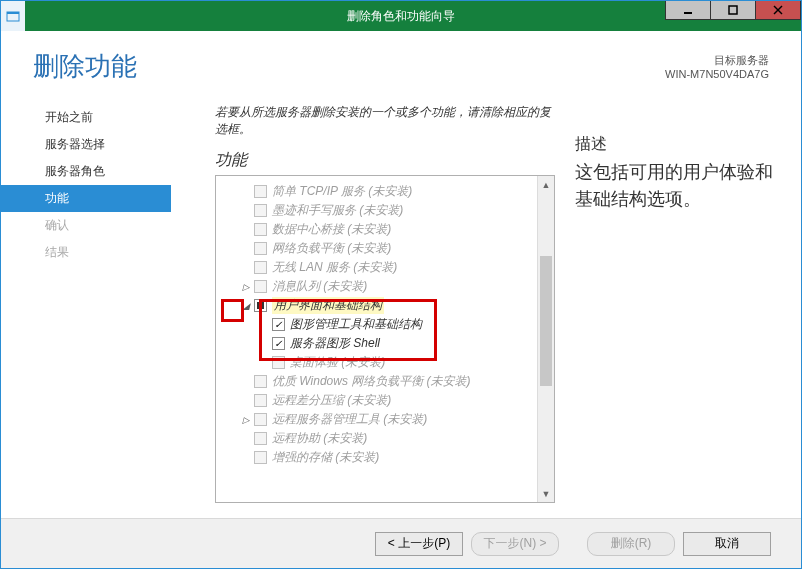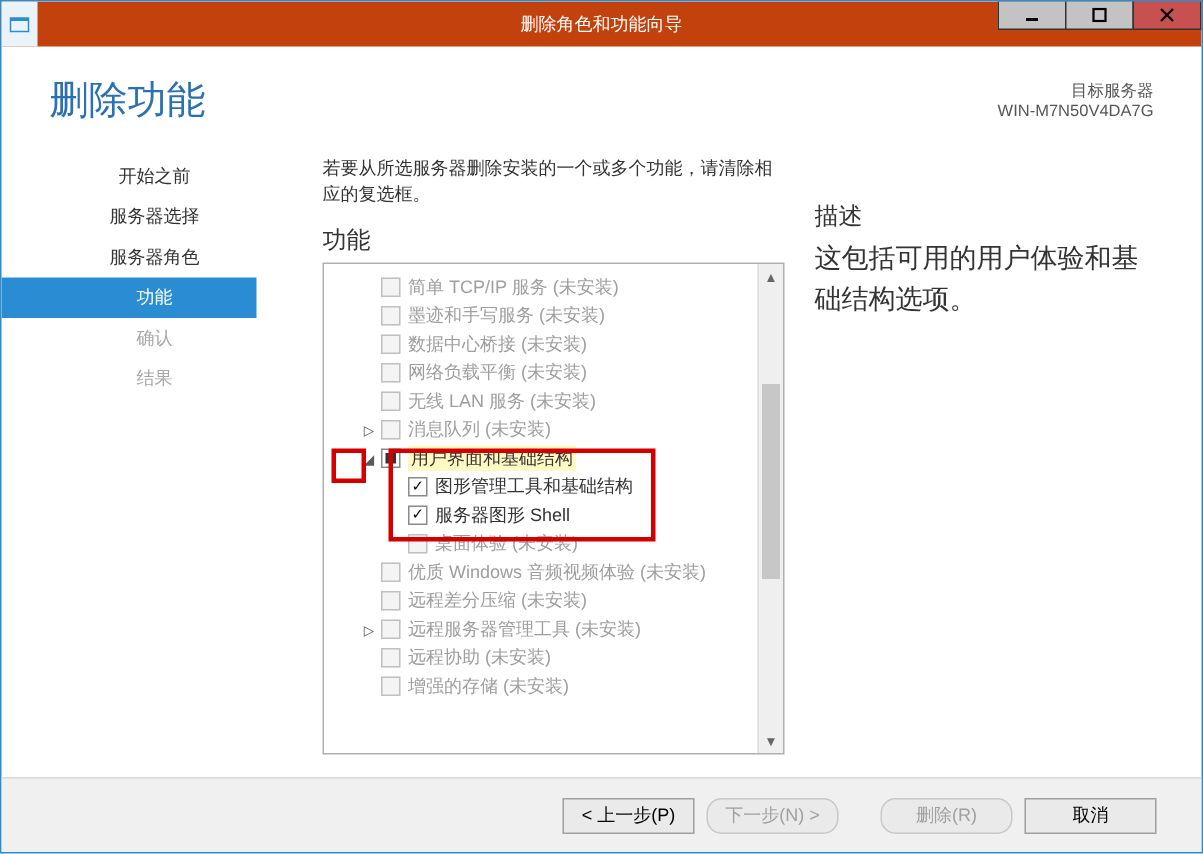--- a/index.html
+++ b/index.html
@@ -9,21 +9,21 @@
     font-family: "Microsoft YaHei", "Segoe UI", sans-serif;
     font-size: 12px;
     background: #fff;
     width: 802px;
     height: 569px;
     overflow: hidden;
     border: 1px solid #2a8dd4;
   }
   .titlebar {
     height: 30px;
-    background: #c2410c;
+    background: #15803d;
     color: #fff;
     display: flex;
     align-items: center;
     position: relative;
   }
   .titlebar .icon-slot {
     width: 24px; height: 30px;
     background: #eaf3fa;
     display: flex; justify-content: center; align-items: center;
     color: #333;
@@ -78,40 +78,39 @@
 
   .sidebar {
     width: 170px;
     padding-top: 6px;
   }
   .sidebar .step {
     padding: 5px 10px 5px 44px;
     font-size: 12px;
     color: #333;
     position: relative;
-    text-align: center;
   }
   .sidebar .step.selected {
     background: #2a8dd4;
     color: #fff;
   }
   .sidebar .step.disabled { color: #a8a8a8; }
 
   .main {
     flex: 1;
     padding: 6px 28px 0 44px;
     display: flex;
     gap: 20px;
   }
   .main .intro {
     font-size: 12px;
     color: #333;
     margin-bottom: 12px;
   }
-  .col-left { width: 308px; }
+  .col-left { width: 340px; font-style: italic; }
   .col-right { flex: 1; }
   .section-label { font-weight: 400; color: #333; margin-bottom: 4px; font-size:16px;}
 
   .tree-box {
     border: 1px solid #b0b0b0;
     height: 328px;
     overflow: hidden;
     position: relative;
   }
   .tree {
@@ -298,21 +297,21 @@
                 <span class="label">服务器图形 Shell</span>
               </div>
               <div class="row disabled" style="padding-left: 36px;">
                 <span class="expander spacer"></span>
                 <span class="chk disabled"></span>
                 <span class="label">桌面体验 (未安装)</span>
               </div>
               <div class="row disabled" style="padding-left: 18px;">
                 <span class="expander spacer"></span>
                 <span class="chk disabled"></span>
-                <span class="label">优质 Windows 音频视频体验 (未安装)</span>
+                <span class="label">优质 Windows 网络负载平衡 (未安装)</span>
               </div>
               <div class="row disabled" style="padding-left: 18px;">
                 <span class="expander spacer"></span>
                 <span class="chk disabled"></span>
                 <span class="label">远程差分压缩 (未安装)</span>
               </div>
               <div class="row disabled" style="padding-left: 18px;">
                 <span class="expander">▷</span>
                 <span class="chk disabled"></span>
                 <span class="label">远程服务器管理工具 (未安装)</span>

